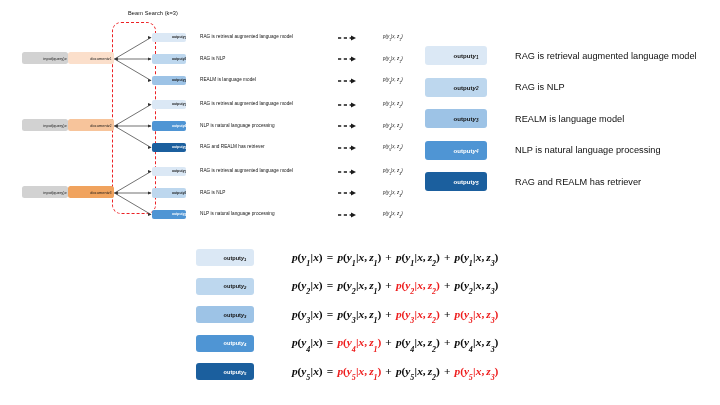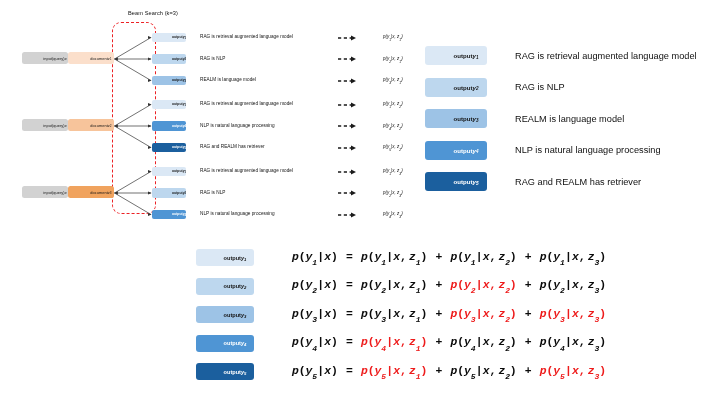--- a/index.html
+++ b/index.html
@@ -118,21 +118,21 @@
     width:58px;height:17px;
     border-radius:3px;
     display:flex;align-items:center;justify-content:center;
     font-size:5.6px;font-weight:bold;
     white-space:nowrap;
   }
   .eq-pill i{font-style:italic;}
   .eq-pill sub{font-size:4.2px;position:relative;top:1.5px;font-style:italic;}
 
   .eq{
-    font-family:Liberation Mono, monospace;
+    font-family:Liberation Serif, serif;
     font-size:11.4px;
     font-weight:bold;
     font-style:italic;
     white-space:nowrap;
     color:#0b0b0b;
     letter-spacing:-0.1px;
   }
   .eq .op{font-style:normal;font-weight:bold;padding:0 1.5px;}
   .eq .red{color:#ee1c1c;}
   .eq sub{font-size:8px;position:relative;top:2px;font-style:italic;}

